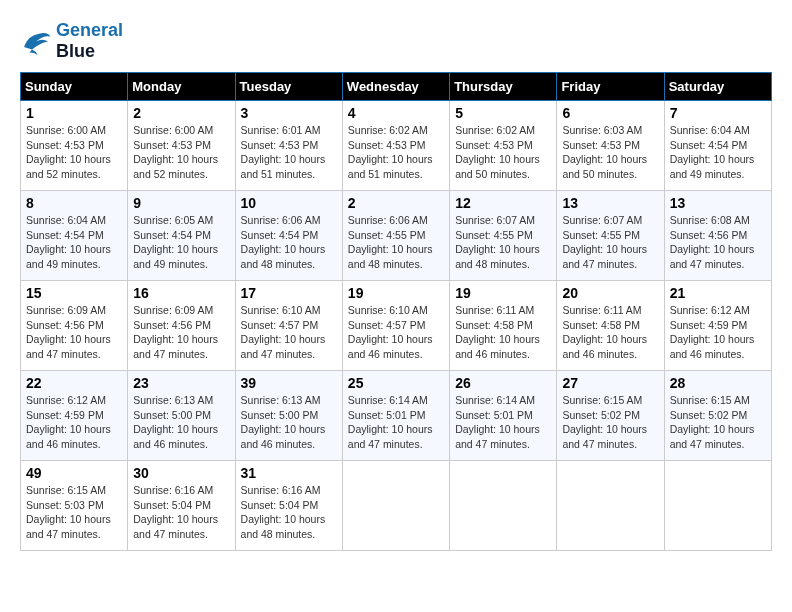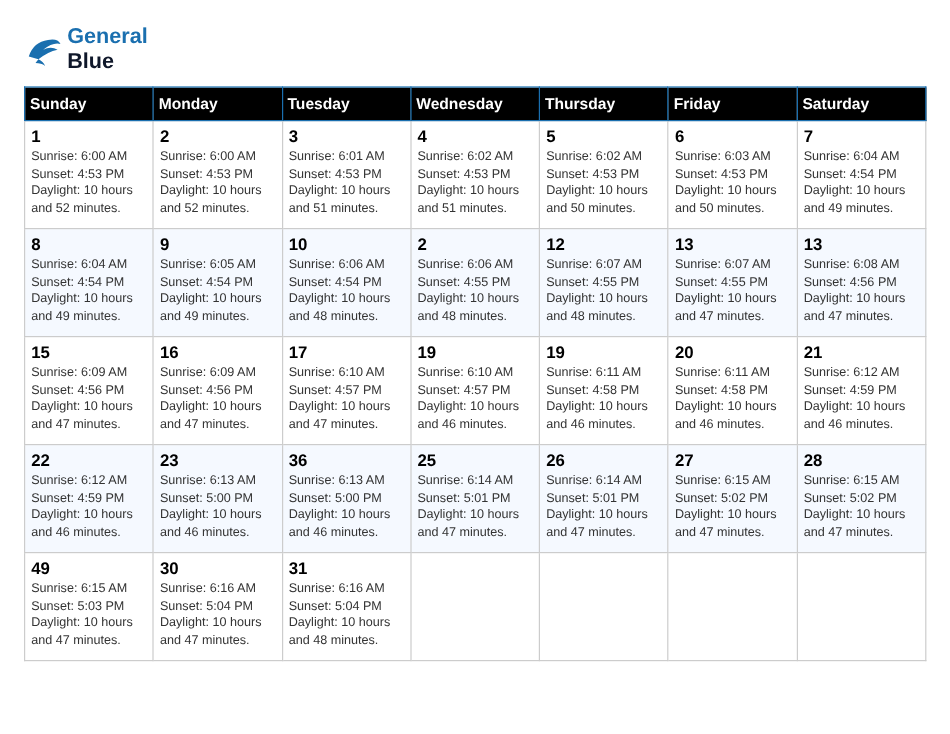--- a/index.html
+++ b/index.html
@@ -203,21 +203,21 @@
       <tr>
         <td>
           <span class="day-num">22</span>
           <div class="cell-text">Sunrise: 6:12 AM<br>Sunset: 4:59 PM<br>Daylight: 10 hours and 46 minutes.</div>
         </td>
         <td>
           <span class="day-num">23</span>
           <div class="cell-text">Sunrise: 6:13 AM<br>Sunset: 5:00 PM<br>Daylight: 10 hours and 46 minutes.</div>
         </td>
         <td>
-          <span class="day-num">36</span>
+          <span class="day-num">39</span>
           <div class="cell-text">Sunrise: 6:13 AM<br>Sunset: 5:00 PM<br>Daylight: 10 hours and 46 minutes.</div>
         </td>
         <td>
           <span class="day-num">25</span>
           <div class="cell-text">Sunrise: 6:14 AM<br>Sunset: 5:01 PM<br>Daylight: 10 hours and 47 minutes.</div>
         </td>
         <td>
           <span class="day-num">26</span>
           <div class="cell-text">Sunrise: 6:14 AM<br>Sunset: 5:01 PM<br>Daylight: 10 hours and 47 minutes.</div>
         </td>

